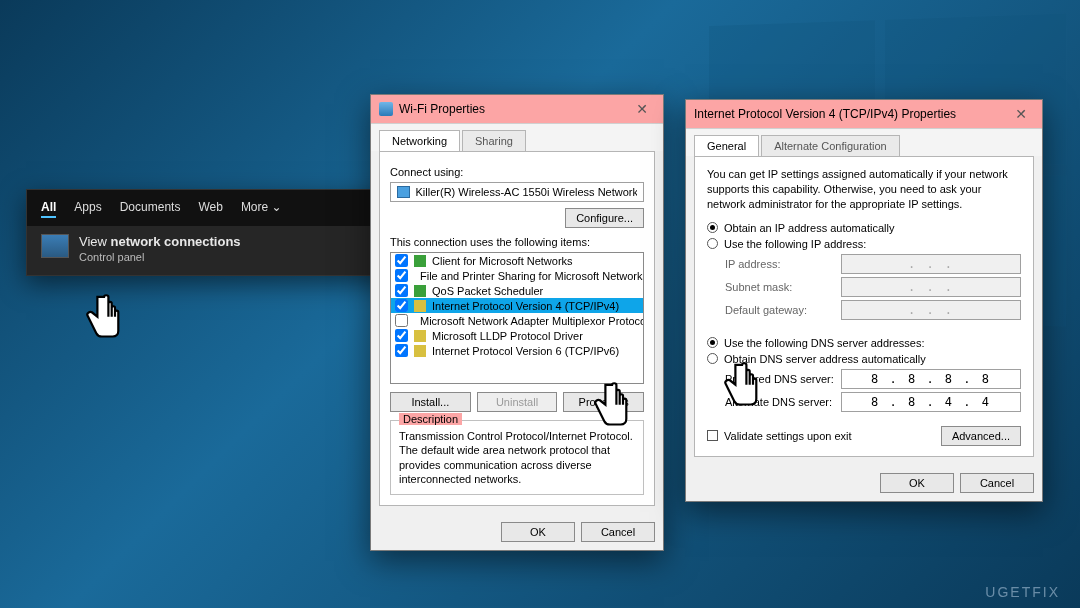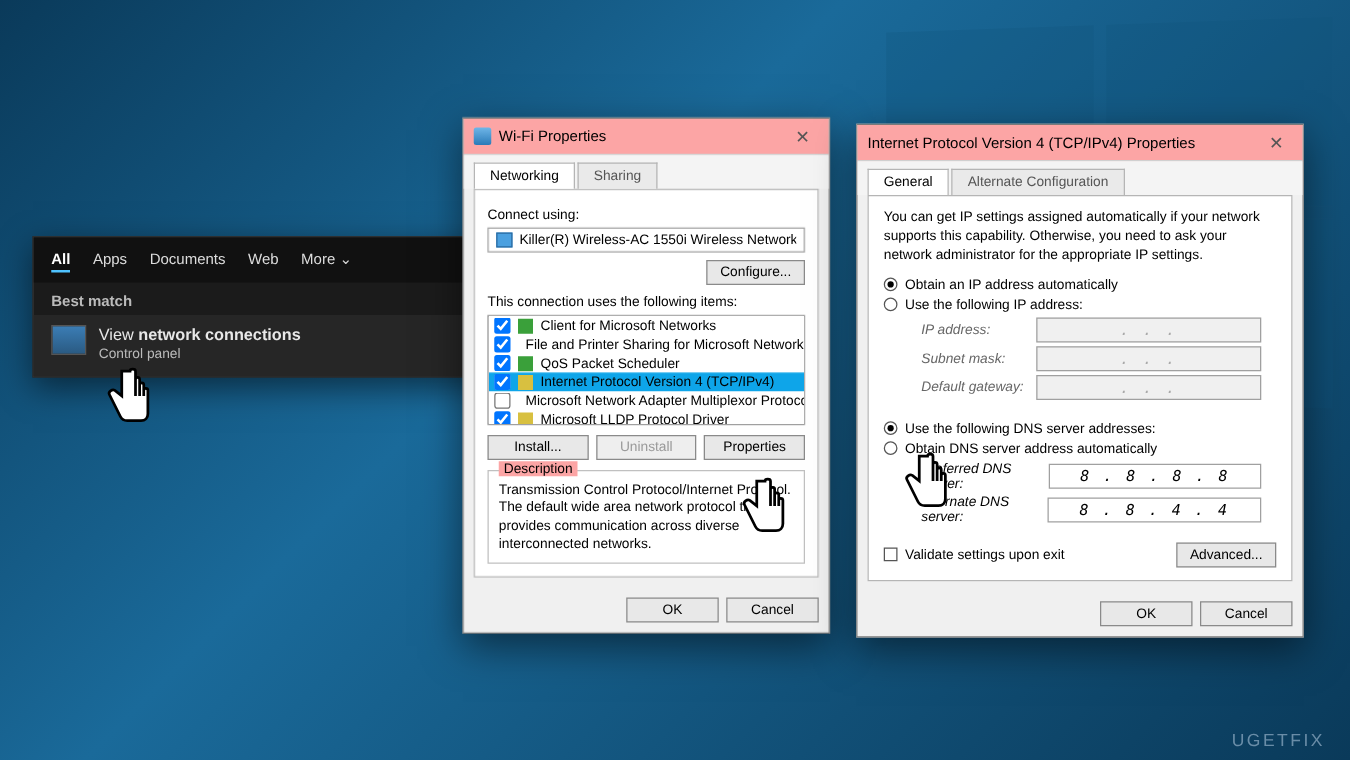--- a/index.html
+++ b/index.html
@@ -92,33 +92,33 @@
     border:1px solid #a0a0a0; background:#fff; padding:3px 6px;
     font-size:11px;
   }
   .adapter-icon{width:16px;height:12px;background:#4aa0e0;border:1px solid #2a6aa0;}
   .btn {
     display:inline-block; min-width:74px;
     border:1px solid #8a8a8a; background:#e8e8e8;
     padding:3px 10px; font-size:11px; text-align:center; cursor:pointer;
   }
   .btn.disabled{color:#9a9a9a; background:#eee;}
-  .listbox { border:1px solid #8a8a8a; background:#fff; height:88px; overflow-y:scroll; overflow-x:scroll; font-size:11px;}
+  .listbox { border:1px solid #8a8a8a; background:#fff; height:132px; overflow-y:scroll; overflow-x:scroll; font-size:11px;}
   .listrow{ display:flex; align-items:center; gap:6px; padding:1px 4px; white-space:nowrap;}
   .listrow.selected{ background:#0ea5e9;}
   .listrow input[type=checkbox]{margin:0;}
   .proto-icon{width:12px;height:12px;display:inline-block;}
   .proto-green{background:#3aa03a;}
   .proto-yellow{background:#d8c040;}
   .groupbox{ border:1px solid #c0c0c0; padding:8px; margin-top:8px; position:relative;}
   .groupbox .legend{ position:absolute; top:-8px; left:8px; background:#fca5a5; padding:0 4px; font-size:11px;}
   .btnrow { display:flex; justify-content:flex-end; gap:6px; padding:8px;}
 
   
-  .formrow{display:flex;align-items:center;justify-content:space-between;margin:3px 12px;font-style:italic;}
+  .formrow{display:flex;align-items:center;justify-content:space-between;margin:3px 0;}
   .formrow .flabel{font-size:11px;color:#666;}
   .formrow.enabled .flabel{color:#000;}
   .ipfield{
     width:180px;border:1px solid #a0a0a0;background:#fff;
     font-family:monospace;font-size:12px;letter-spacing:2px;
     text-align:center;padding:2px 4px;color:#000;
   }
   .ipfield.disabled{background:#f0f0f0;color:#aaa;}
   .radio{display:flex;align-items:center;gap:6px;font-size:11px;margin:4px 0;cursor:pointer;}
   .radio .dot{width:11px;height:11px;border:1px solid #555;border-radius:50%;display:inline-flex;align-items:center;justify-content:center;}
@@ -146,21 +146,20 @@
   <div class="search-tabs">
     <span class="search-tab active">All</span>
     <span class="search-tab">Apps</span>
     <span class="search-tab">Documents</span>
     <span class="search-tab">Web</span>
     <span class="search-tab">
       <span>More</span>
       <span>⌄</span>
     </span>
   </div>
-  <div class="search-section-label">Best match</div>
   <div class="search-result">
     <div class="icon"></div>
     <div>
       <div class="title">
         <span>View </span><span class="hl">network connections</span>
       </div>
       <div class="sub">Control panel</div>
     </div>
   </div>
 </div>

